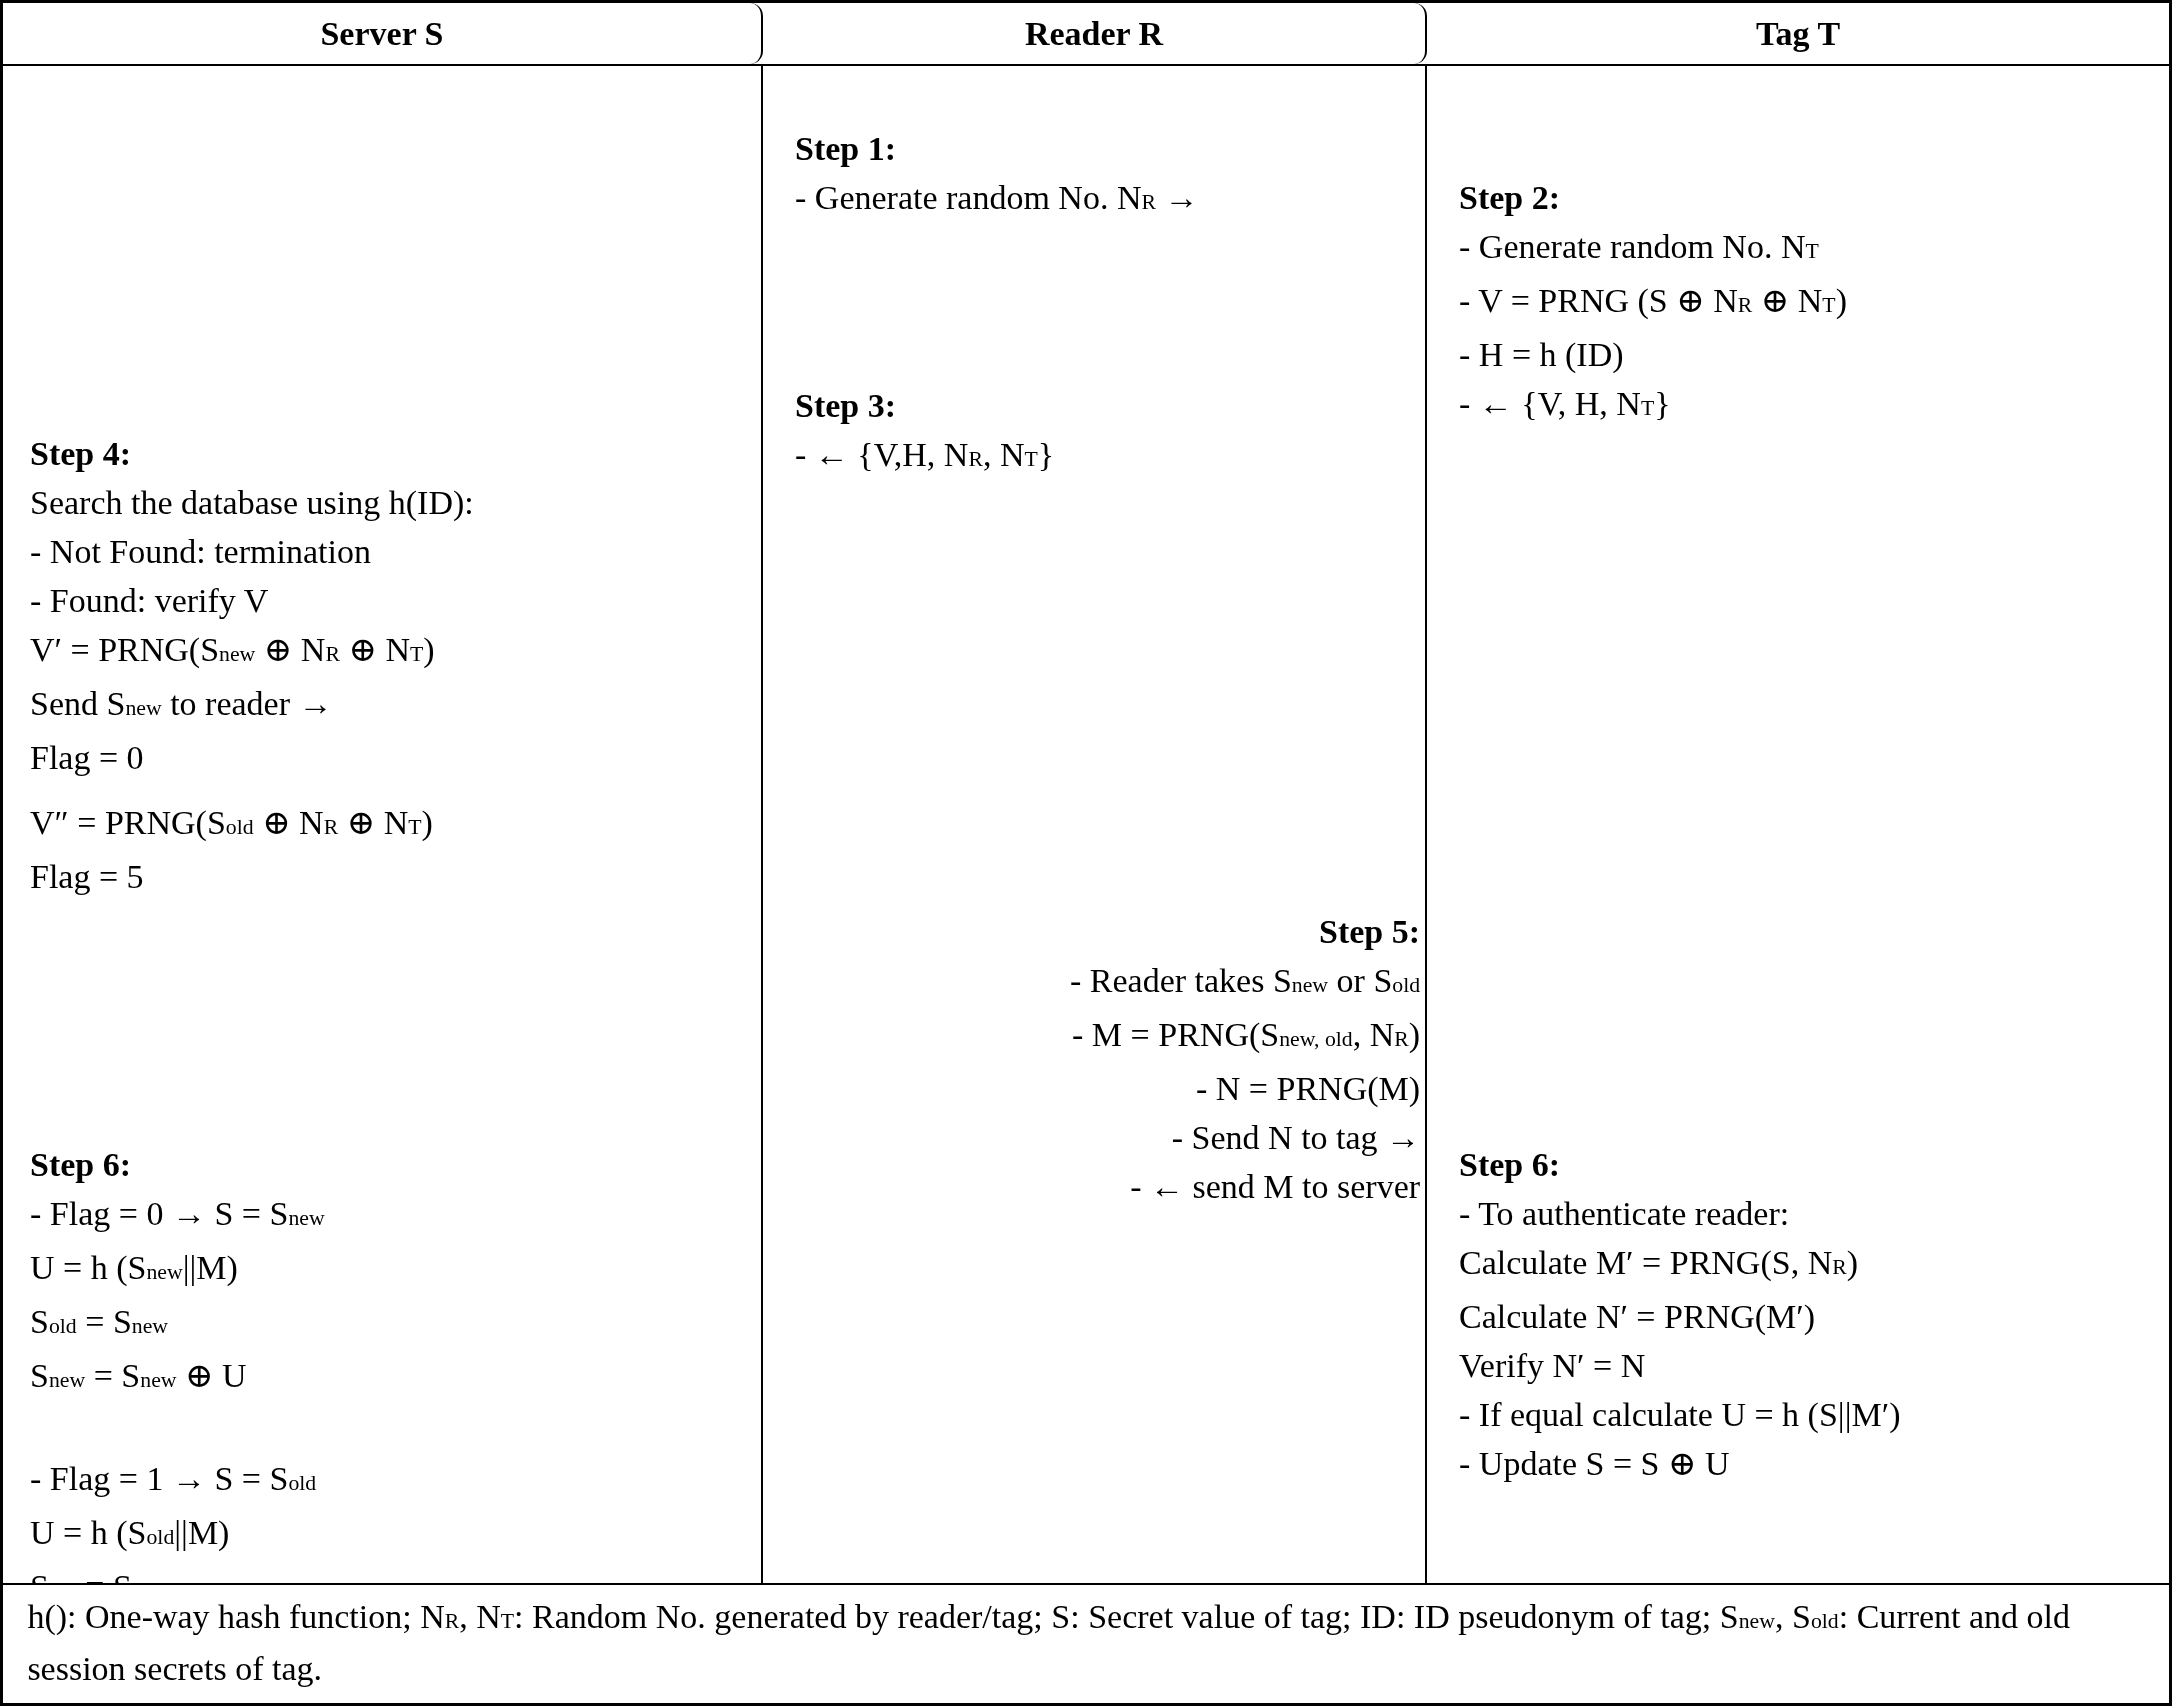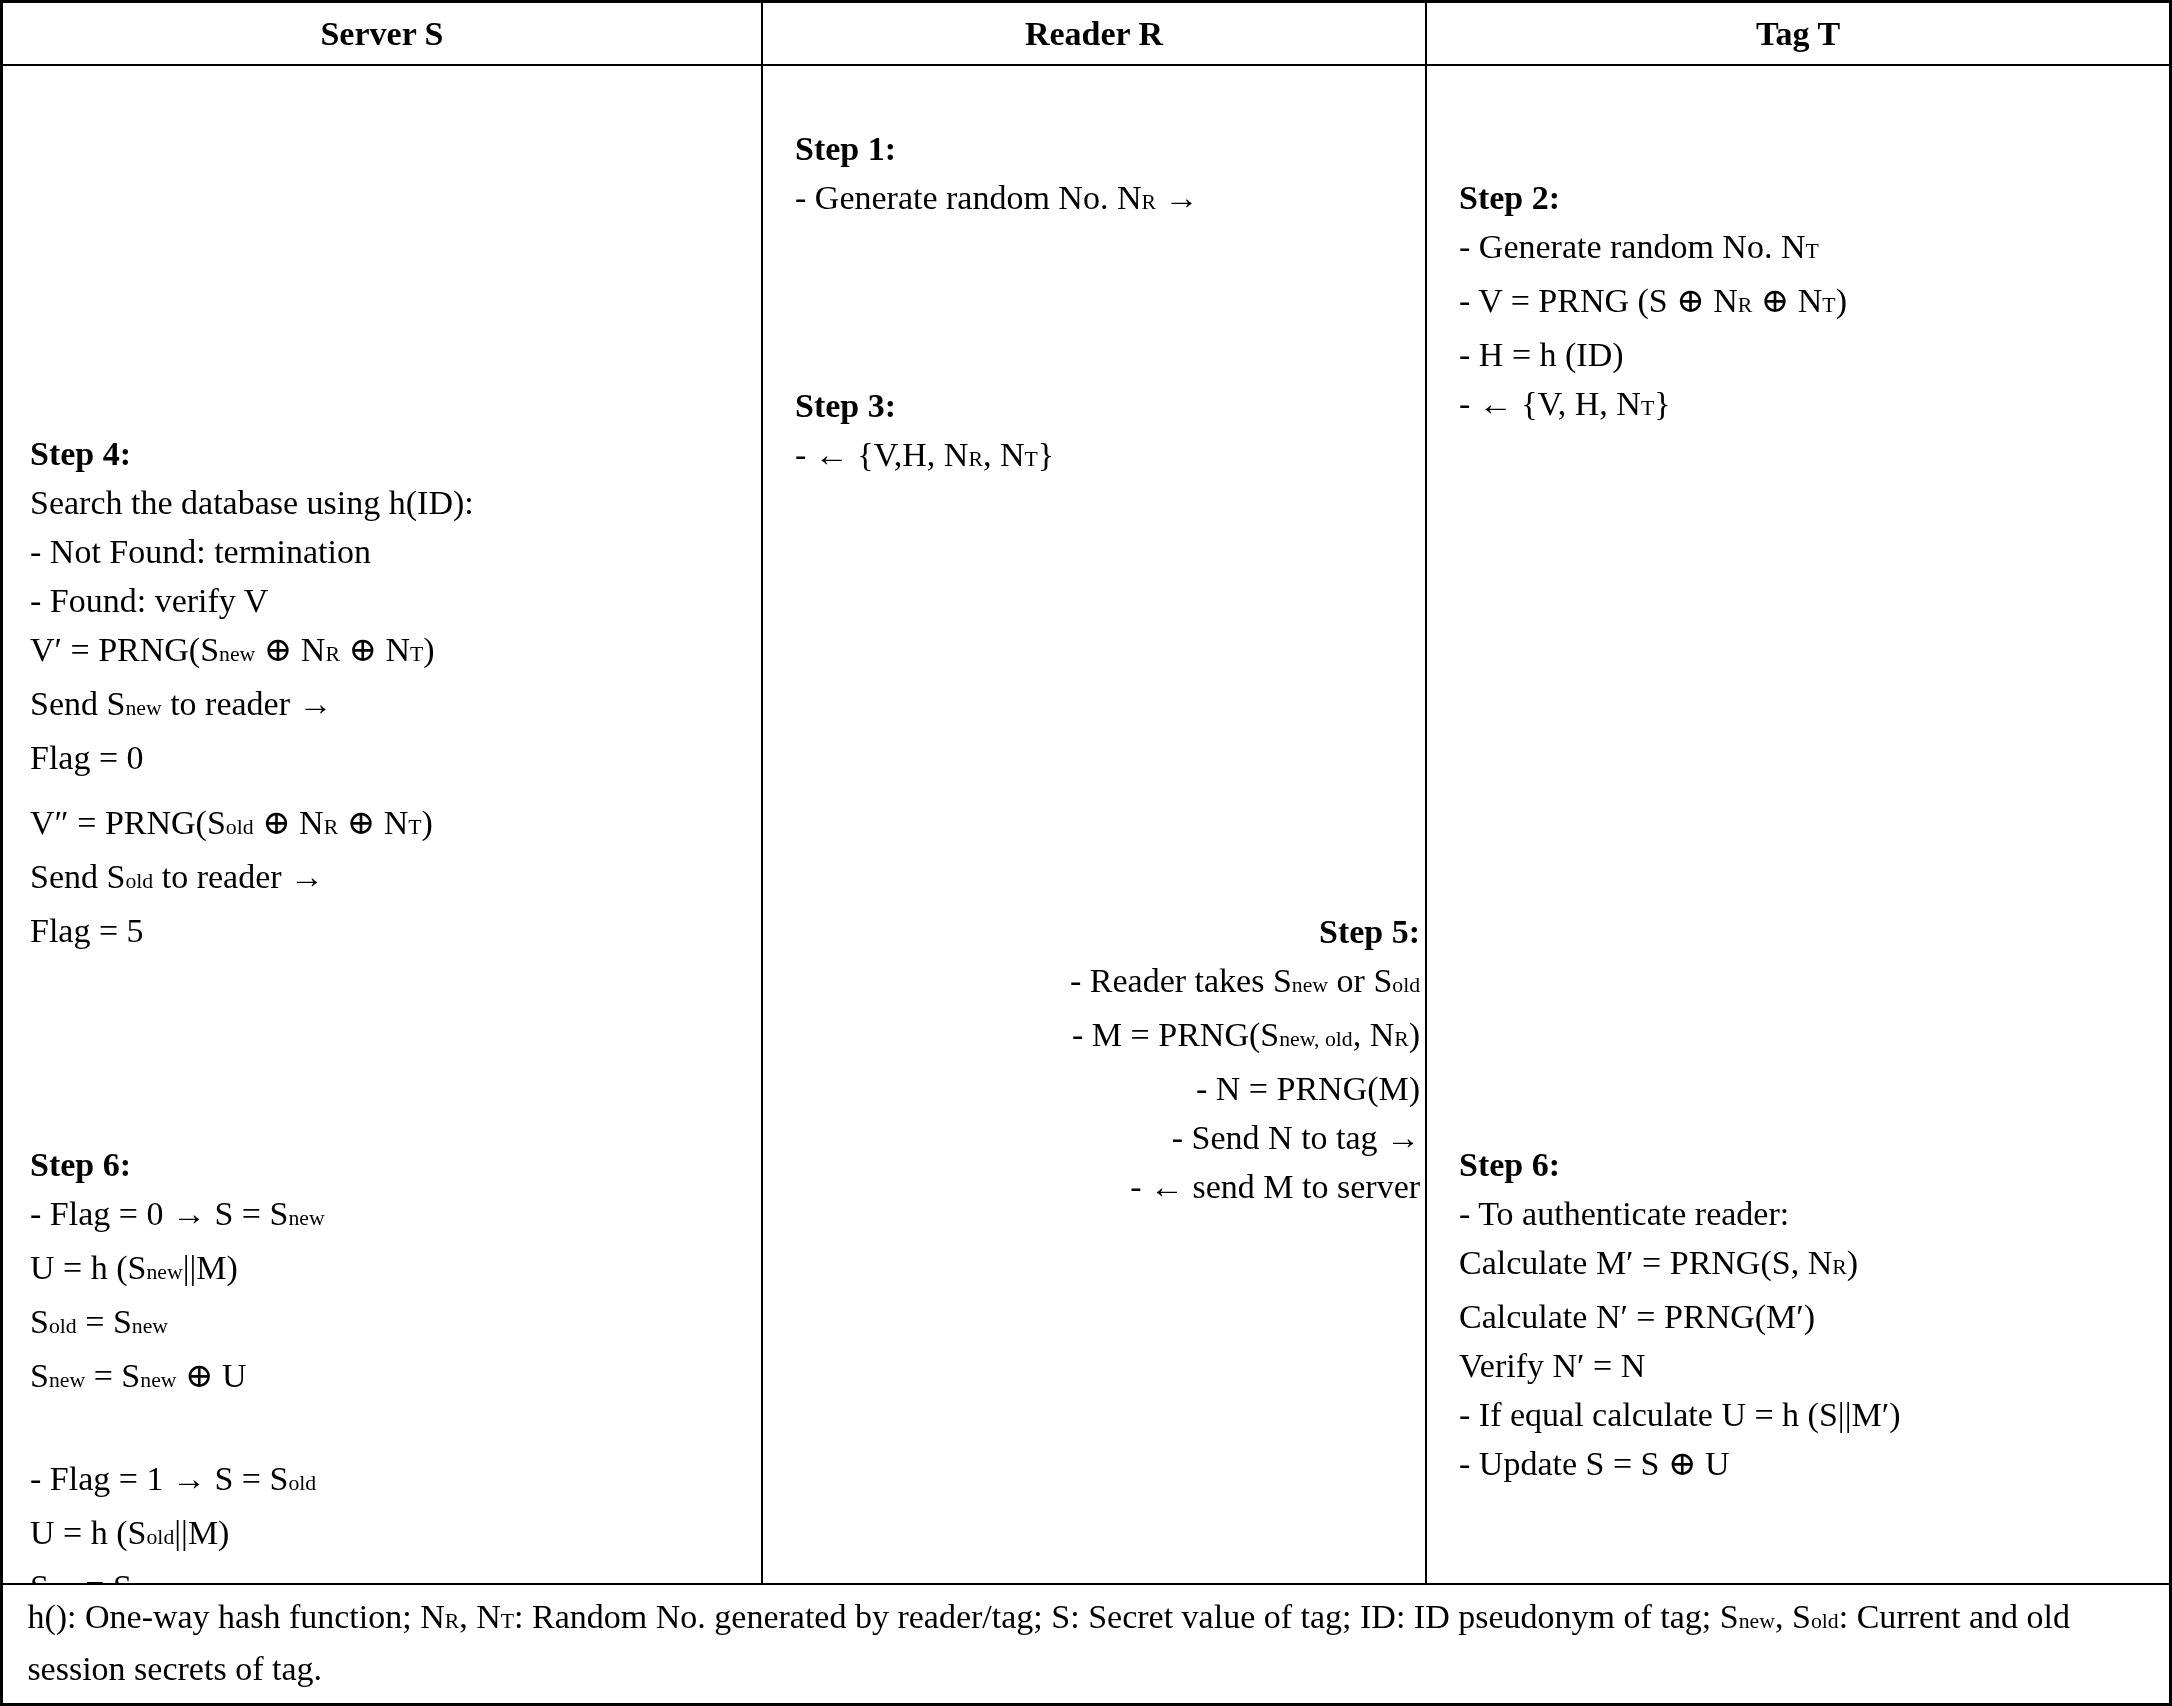--- a/index.html
+++ b/index.html
@@ -4,21 +4,21 @@
 <style>
   html,body{margin:0;padding:0;background:#fff;}
   .table{
     width:2172px;height:1706px;box-sizing:border-box;
     border:3.7px solid #000;display:flex;flex-direction:column;
     font-family:"Liberation Serif","DejaVu Serif",serif;
     font-size:34px;color:#000;background:#fff;
   }
   .header-row{display:flex;flex:0 0 61px;border-bottom:2.4px solid #000;}
   .hcell{display:flex;align-items:center;justify-content:center;
-    font-weight:bold;box-sizing:border-box;}
+    font-weight:bold;box-sizing:border-box;border-radius:13px;}
   .c1{width:760px;}
   .c2{width:664px;}
   .c3{flex:1;}
   .rb{border-right:2.4px solid #000;}
   .body-row{display:flex;flex:1 1 auto;min-height:0;}
   .col{position:relative;box-sizing:border-box;overflow:hidden;}
   .block{position:absolute;left:27px;right:4.9px;margin-top:46px;}
   .col-reader .block,.col-tag .block{left:32px;}
   .line{line-height:49px;white-space:nowrap;}
   .bold{font-weight:bold;}
@@ -43,21 +43,20 @@
           <div class="line bold">Step 4:</div>
           <div class="line">Search the database using h(ID):</div>
           <div class="line">- Not Found: termination</div>
           <div class="line">- Found: verify V</div>
           <div class="line">V′ = PRNG(S<span class="sm">new</span> ⊕ N<span class="sm">R</span> ⊕ N<span class="sm">T</span>)</div>
           <div class="line">Send S<span class="sm">new</span> to reader →</div>
           <div class="line">Flag = 0</div>
         </div>
         <div class="block" style="top: 686px;">
           <div class="line">V″ = PRNG(S<span class="sm">old</span> ⊕ N<span class="sm">R</span> ⊕ N<span class="sm">T</span>)</div>
-          <div class="line">Send S<span class="sm">old</span> to reader →</div>
           <div class="line">Flag = 5</div>
         </div>
         <div class="block" style="top: 1028px;">
           <div class="line bold">Step 6:</div>
           <div class="line">- Flag = 0 → S = S<span class="sm">new</span></div>
           <div class="line">U = h (S<span class="sm">new</span>||M)</div>
           <div class="line">S<span class="sm">old</span> = S<span class="sm">new</span></div>
           <div class="line">S<span class="sm">new</span> = S<span class="sm">new</span> ⊕ U</div>
           <div class="line">&nbsp;</div>
           <div class="line">- Flag = 1 → S = S<span class="sm">old</span></div>

